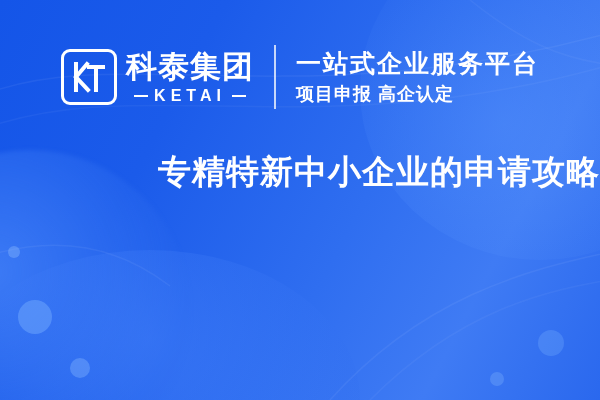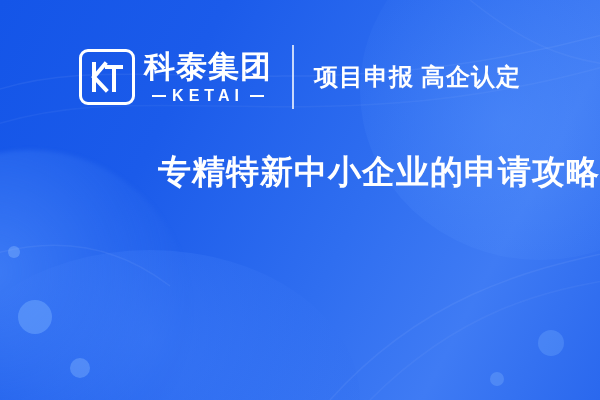--- a/index.html
+++ b/index.html
@@ -153,27 +153,26 @@
     color: #ffffff;
     font-size: 25px;
     font-weight: bold;
     letter-spacing: 2px;
     white-space: nowrap;
     line-height: 1;
   }
 
   .slogan-sub {
     color: #ffffff;
-    font-size: 24px;
+    font-size: 18px;
     font-weight: bold;
     letter-spacing: 1px;
     white-space: nowrap;
     line-height: 1;
-    text-align: center;
-    font-family: Liberation Serif, serif;
+    text-align: left;
   }
 
   .headline {
     position: absolute;
     left: 0;
     top: 150px;
     width: 600px;
     text-align: right;
     color: #ffffff;
     font-size: 33px;
@@ -221,20 +220,21 @@
           <span class="bar"></span>
           <span class="logo-en">KETAI</span>
           <span class="bar"></span>
         </div>
       </div>
     </div>
 
     <div class="divider"></div>
 
     <div class="slogan">
+      <div class="slogan-main">一站式企业服务平台</div>
       <div class="slogan-sub">项目申报  高企认定</div>
     </div>
 
   </div>
 
   <div class="headline">专精特新中小企业的申请攻略</div>
 
 </div>
 
 </body></html>

